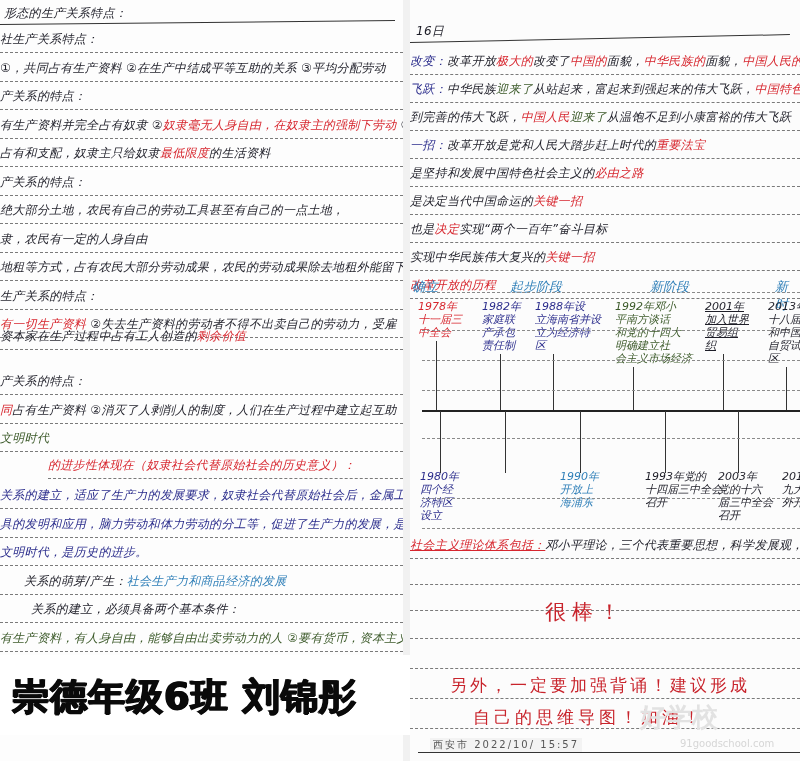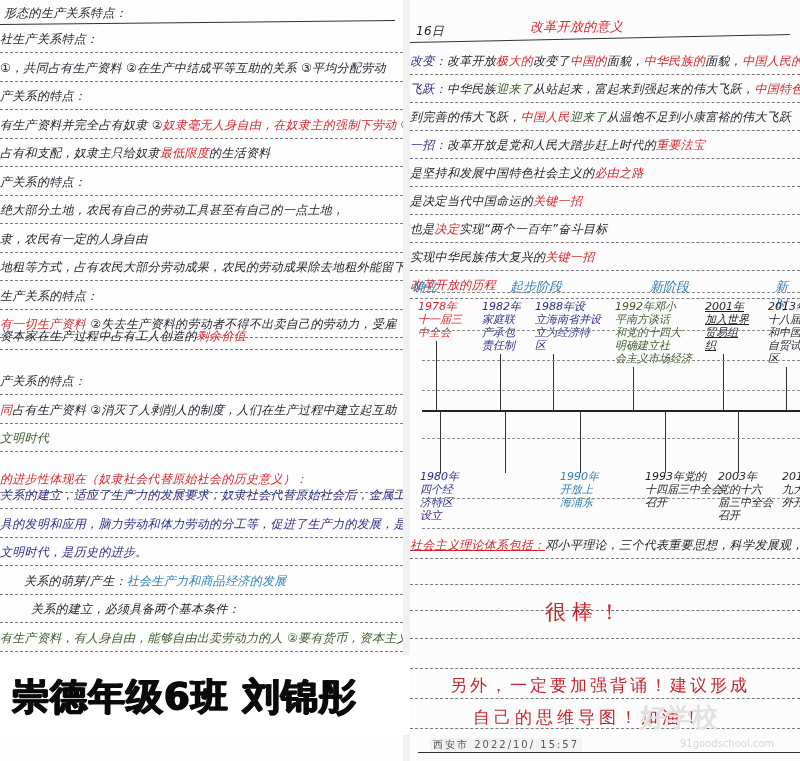--- a/index.html
+++ b/index.html
@@ -71,35 +71,34 @@
       <div class="line hand" style="top: 168.5px;"><span class="k">产关系的特点：</span></div>
       <div class="line hand" style="top: 197px;"><span class="k">绝大部分土地，农民有自己的劳动工具甚至有自己的一点土地，</span></div>
       <div class="line hand" style="top: 225.5px;"><span class="k">隶，农民有一定的人身自由</span></div>
       <div class="line hand" style="top: 254px;"><span class="k">地租等方式，占有农民大部分劳动成果，农民的劳动成果除去地租外能留下一</span></div>
       <div class="line hand" style="top: 282.5px;"><span class="k">生产关系的特点：</span></div>
       <div class="line hand" style="top: 311px;"><span class="r">有一切生产资料</span><span class="k">  ②失去生产资料的劳动者不得不出卖自己的劳动力，受雇</span></div>
       <div class="line hand" style="top: 323px;"><span class="k">资本家在生产过程中占有工人创造的</span><span class="r">剩余价值</span></div>
       <div class="line hand" style="top: 368px;"><span class="k">产关系的特点：</span></div>
       <div class="line hand" style="top: 396.5px;"><span class="r">同</span><span class="k">占有生产资料</span><span class="k">  ②消灭了人剥削人的制度，人们在生产过程中建立起互助</span></div>
       <div class="line hand" style="top: 425px;"><span class="g">文明时代</span></div>
-      <div class="line hand" style="top: 466px;"><span class="r">的进步性体现在（奴隶社会代替原始社会的历史意义）：</span></div>
+      <div class="line hand" style="top: 452px; margin-left: 48px;"><span class="r">的进步性体现在（奴隶社会代替原始社会的历史意义）：</span></div>
       <div class="line hand" style="top: 482px;"><span class="b">关系的建立，适应了生产力的发展要求，奴隶社会代替原始社会后，金属工具</span></div>
       <div class="line hand" style="top: 510.5px;"><span class="b">具的发明和应用，脑力劳动和体力劳动的分工等，促进了生产力的发展，是</span></div>
       <div class="line hand" style="top: 539px;"><span class="b">文明时代，是历史的进步。</span></div>
       <div class="line hand" style="top: 567.5px; padding-left: 24px;"><span class="k">关系的萌芽/产生：</span><span class="c">社会生产力和商品经济的发展</span></div>
       <div class="line hand" style="top: 596px; padding-left: 31px;"><span class="k">关系的建立，必须具备两个基本条件：</span></div>
       <div class="line hand" style="top: 624.5px;"><span class="g">有生产资料，有人身自由，能够自由出卖劳动力的人</span><span class="g">  ②要有货币，资本主义</span></div>
     </div>
 </div>
 
 <div id="gutter"></div>
 
 <div class="page" id="right-page">
   <div class="line hand k" style="top:18px;border:none;left:6px;width:60px;">16日</div>
-  <div class="line hand r" style="top:14px;border:none;left:120px;font-size:13px;">改革开放的意义</div>
   <div id="right-title-rule"></div>
   <div id="right-lines">
       <div class="line hand" style="top: 48px;"><span class="b">改变：</span><span class="k">改革开放</span><span class="r">极大的</span><span class="k">改变了</span><span class="r">中国的</span><span class="k">面貌，</span><span class="r">中华民族的</span><span class="k">面貌，</span><span class="r">中国人民的</span></div>
       <div class="line hand" style="top: 76px;"><span class="b">飞跃：</span><span class="k">中华民族</span><span class="g">迎来了</span><span class="k">从站起来，富起来到强起来的伟大飞跃，</span><span class="r">中国特色社会</span></div>
       <div class="line hand" style="top: 104px;"><span class="k">到完善的伟大飞跃，</span><span class="r">中国人民</span><span class="g">迎来了</span><span class="k">从温饱不足到小康富裕的伟大飞跃</span></div>
       <div class="line hand" style="top: 132px;"><span class="b">一招：</span><span class="k">改革开放是党和人民大踏步赶上时代的</span><span class="r">重要法宝</span></div>
       <div class="line hand" style="top: 160px;"><span class="k">    是坚持和发展中国特色社会主义的</span><span class="r">必由之路</span></div>
       <div class="line hand" style="top: 188px;"><span class="k">    是决定当代中国命运的</span><span class="r">关键一招</span></div>
       <div class="line hand" style="top: 216px;"><span class="k">      也是</span><span class="r">决定</span><span class="k">实现“两个一百年”奋斗目标</span></div>
       <div class="line hand" style="top: 244px;"><span class="k">    实现中华民族伟大复兴的</span><span class="r">关键一招</span></div>

